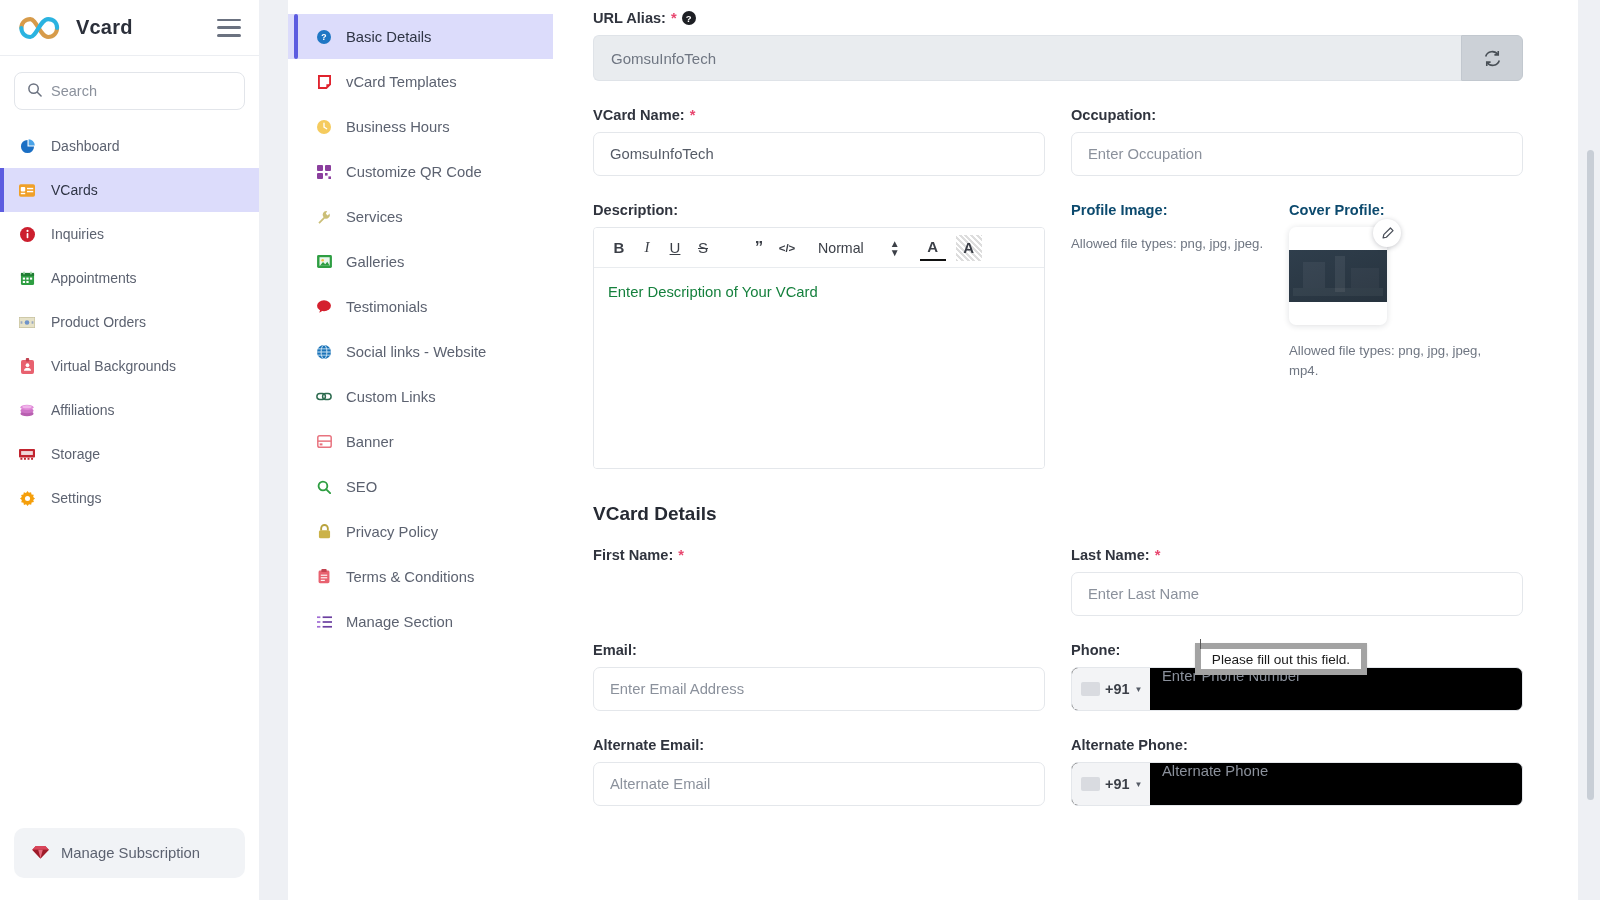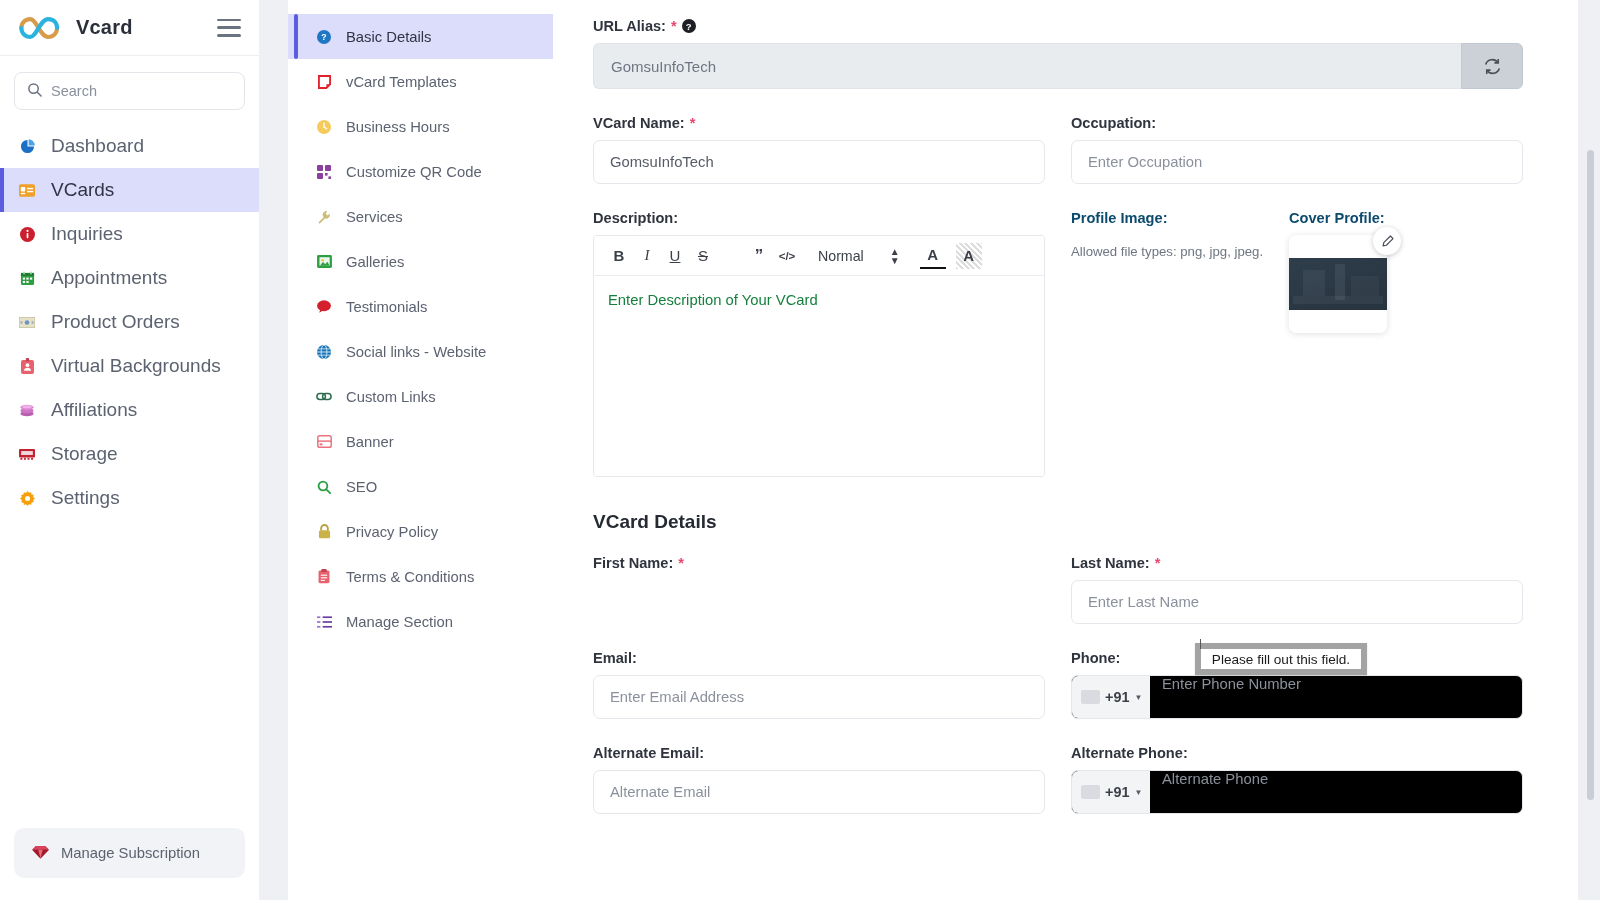--- a/index.html
+++ b/index.html
@@ -37,21 +37,21 @@
   }
   .sb-search input {
     border: 0; outline: 0; font-size: 14.5px; color: #6b7280; width: 100%;
     font-family: "Liberation Sans", sans-serif; background: transparent;
   }
   .sb-search input::placeholder { color: #8b919c; }
 
   .sb-nav { flex: 1 1 auto; padding-top: 4px; overflow: hidden; }
   .sb-item {
     height: 44px; display: flex; align-items: center; gap: 13px;
-    padding: 0 16px; font-size: 19px; color: #5c6270; cursor: pointer;
+    padding: 0 16px; font-size: 14px; color: #5c6270; cursor: pointer;
     position: relative;
   }
   .sb-item .emo { width: 22px; text-align: center; font-size: 15px; line-height: 1; flex: 0 0 22px;
      display:flex; align-items:center; justify-content:center;}
   .sb-item.active { background: #dcdcfb; color: #2f3545; font-weight: 500; }
   .sb-item.active::before {
     content: ""; position: absolute; left: 0; top: 0; bottom: 0; width: 4px; background: #5c5ce0;
   }
   .sb-foot { padding: 0 14px 22px 14px; }
   .sub-btn {
@@ -79,21 +79,21 @@
   .sec-item.active::before {
     content: ""; position: absolute; left: 6px; top: 0; bottom: 0; width: 4px;
     background: #5c5ce0; border-radius: 2px;
   }
 
   
   .main {
     flex: 1 1 auto; background: #ffffff; height: 900px; position: relative;
     padding: 0 60px 0 40px; overflow: hidden;
   }
-  .inner { width: 930px; padding-top: 18px; }
+  .inner { width: 930px; padding-top: 10px; }
 
   .lbl {
     font-size: 14.6px; font-weight: 700; color: #30343e; margin-bottom: 9px;
     display: flex; align-items: center; gap: 5px;
   }
   .req { color: #e8476f; font-weight: 700; }
   .help-dot {
     width: 14px; height: 14px; border-radius: 50%; background: #1d1f24; color: #fff;
     font-size: 9.5px; display: inline-flex; align-items: center; justify-content: center;
     font-weight: 700; cursor: pointer;
@@ -572,20 +572,21 @@
                   <div style="position:absolute;left:62px;top:18px;width:28px;height:20px;background:rgba(255,255,255,.04)"></div>
                   <div style="position:absolute;left:4px;top:38px;width:90px;height:8px;background:rgba(255,255,255,.05)"></div>
                 </div>
               </div>
               <div class="pencil">
                 <svg width="13" height="13" viewBox="0 0 16 16">
                     <path d="M11.6 1.2l3.2 3.2-8.2 8.2-4 .8.8-4z" fill="none" stroke="#4a4f59" stroke-width="1.5" stroke-linejoin="round"></path>
                   </svg>
               </div>
             </div>
+            <div class="allowed">Allowed file types: png, jpg, jpeg, mp4.</div>
           </div>
         </div>
       </div>
 
       <div class="sec-title">VCard Details</div>
 
       <div class="grid2">
         <div class="col field">
           <div class="lbl">
             <span>First Name:</span>

